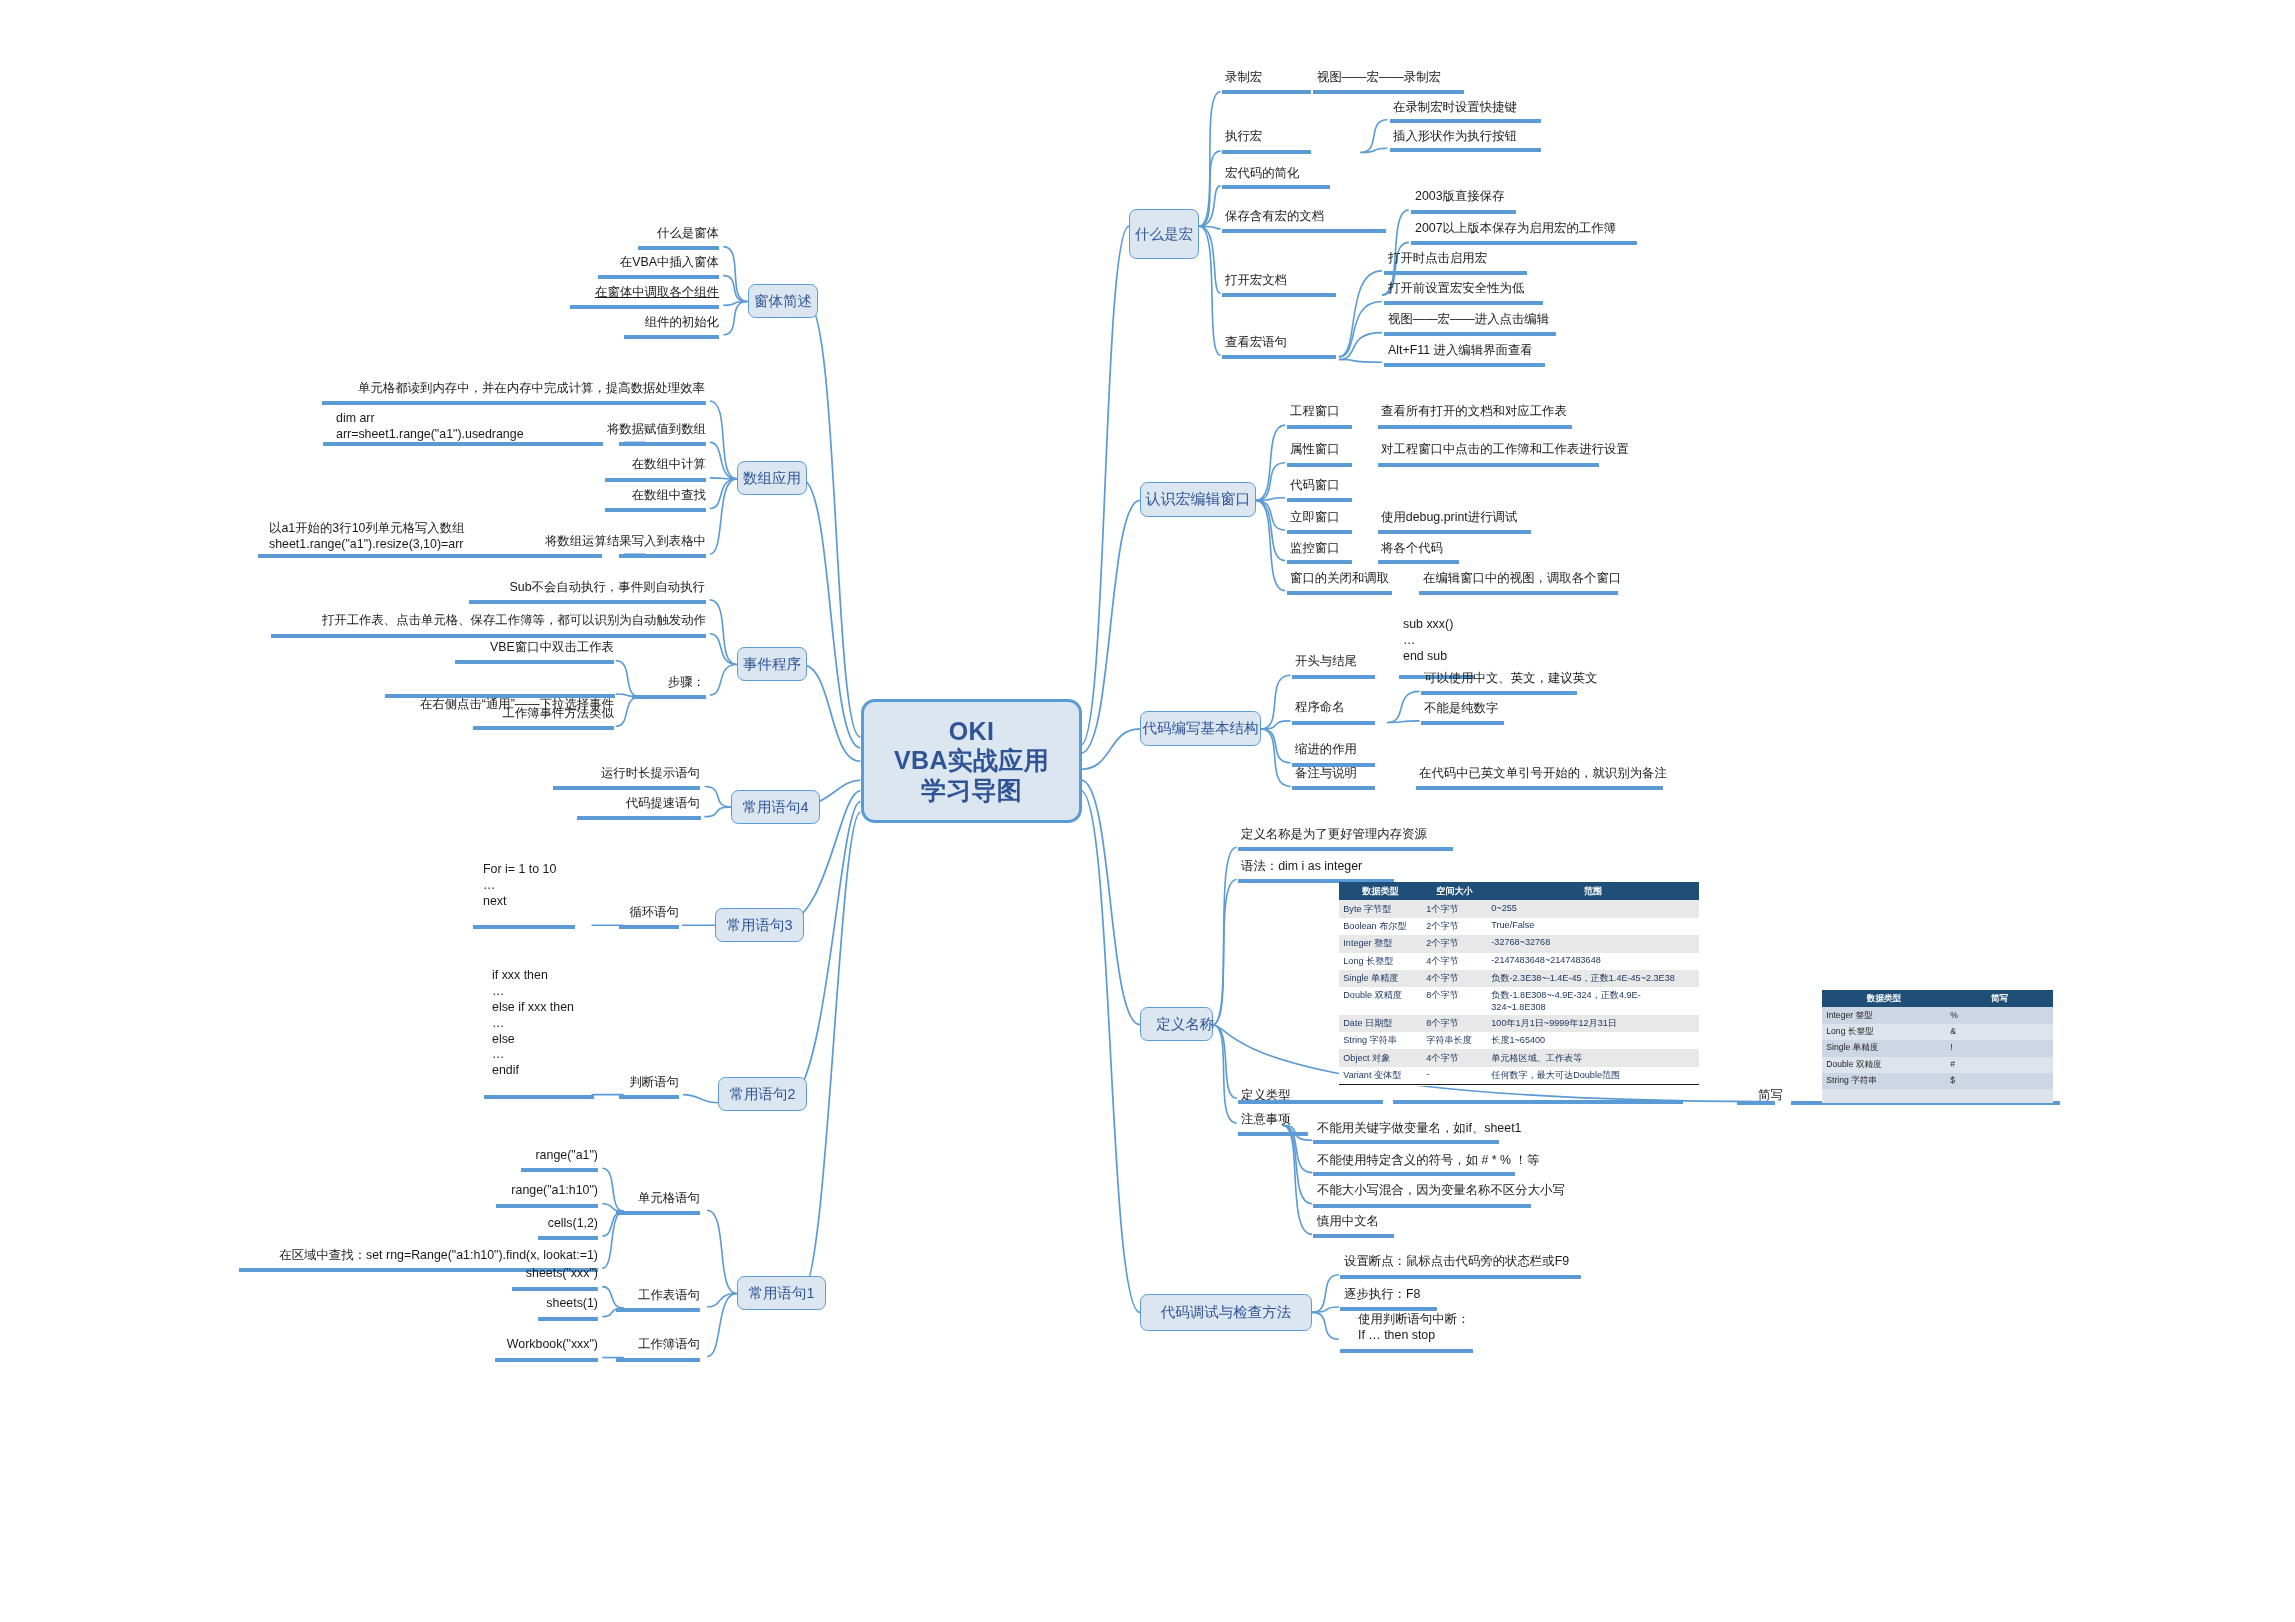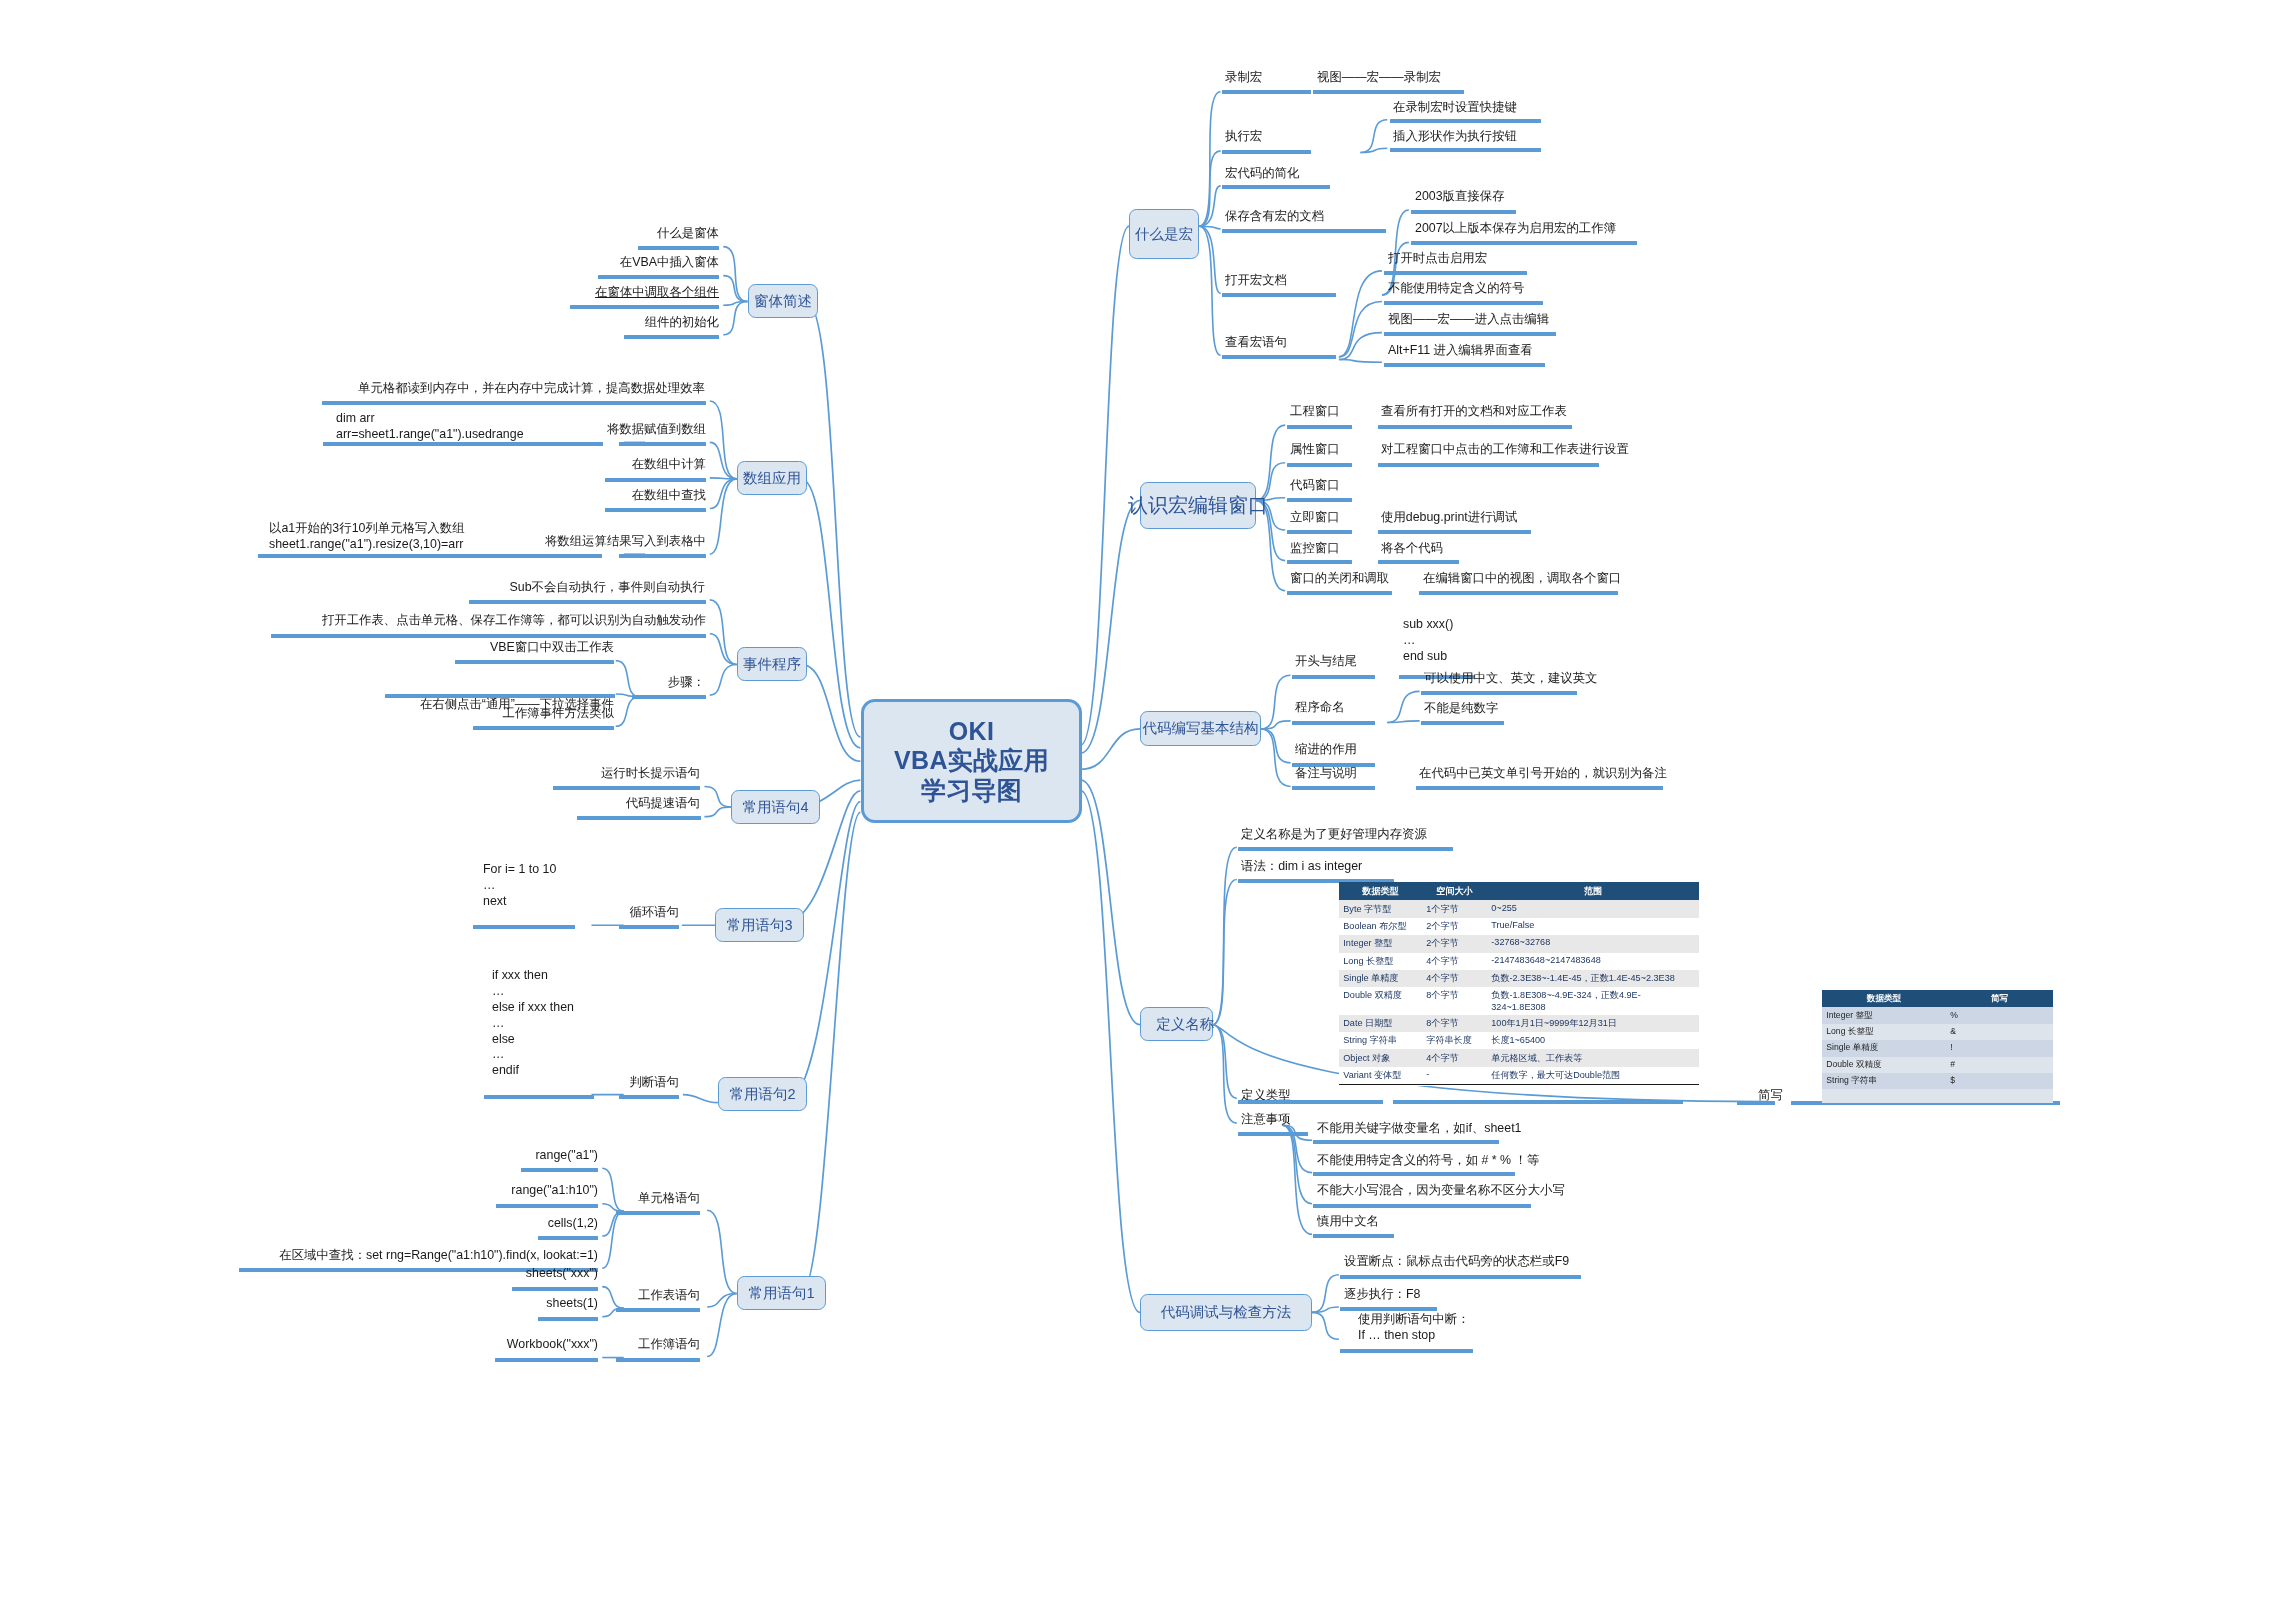--- a/index.html
+++ b/index.html
@@ -262,31 +262,31 @@
   <div class="uline" style="left:1222px; top:229px; width:164px;"></div>
   <div class="leaf r" style="left:1415px; top:189px; font-size:12.4px;">2003版直接保存</div>
   <div class="uline" style="left:1411px; top:210px; width:105px;"></div>
   <div class="leaf r" style="left:1415px; top:221px; font-size:12.4px;">2007以上版本保存为启用宏的工作簿</div>
   <div class="uline" style="left:1411px; top:241px; width:226px;"></div>
 
   <div class="leaf r" style="left:1225px; top:273px; font-size:12.4px;">打开宏文档</div>
   <div class="uline" style="left:1222px; top:293px; width:114px;"></div>
   <div class="leaf r" style="left:1388px; top:251px; font-size:12.4px;">打开时点击启用宏</div>
   <div class="uline" style="left:1384px; top:271px; width:143px;"></div>
-  <div class="leaf r" style="left:1388px; top:281px; font-size:12.4px;">不能使用特定含义的符号</div>
+  <div class="leaf r" style="left:1388px; top:281px; font-size:12.4px;">打开前设置宏安全性为低</div>
   <div class="uline" style="left:1384px; top:301px; width:159px;"></div>
 
   <div class="leaf r" style="left:1225px; top:335px; font-size:12.4px;">查看宏语句</div>
   <div class="uline" style="left:1222px; top:355px; width:114px;"></div>
   <div class="leaf r" style="left:1388px; top:312px; font-size:12.4px;">视图——宏——进入点击编辑</div>
   <div class="uline" style="left:1384px; top:332px; width:172px;"></div>
   <div class="leaf r" style="left:1388px; top:343px; font-size:12.4px;">Alt+F11 进入编辑界面查看</div>
   <div class="uline" style="left:1384px; top:363px; width:161px;"></div>
 
-  <div class="branch-node" style="left:1140px; top:482px; width:116px; height:47px; font-size:20px;">
+  <div class="branch-node" style="left:1140px; top:482px; width:116px; height:35px; font-size:15px;">
     <span>认识宏编辑窗口</span>
   </div>
 
   <div class="leaf r" style="left:1290px; top:404px; font-size:12.4px;">工程窗口</div>
   <div class="uline" style="left:1287px; top:425px; width:65px;"></div>
   <div class="leaf r" style="left:1381px; top:404px; font-size:12.4px;">查看所有打开的文档和对应工作表</div>
   <div class="uline" style="left:1378px; top:425px; width:194px;"></div>
 
   <div class="leaf r" style="left:1290px; top:442px; font-size:12.4px;">属性窗口</div>
   <div class="uline" style="left:1287px; top:463px; width:65px;"></div>

